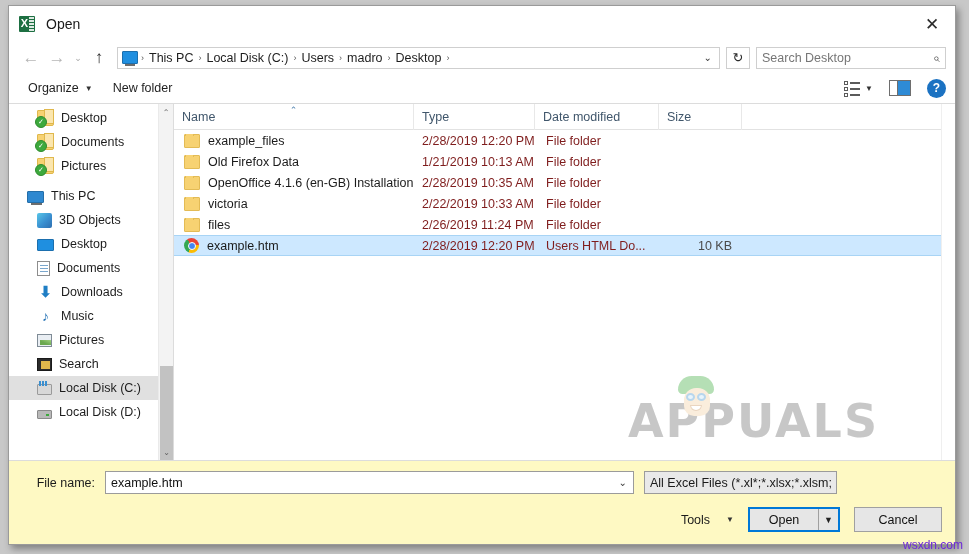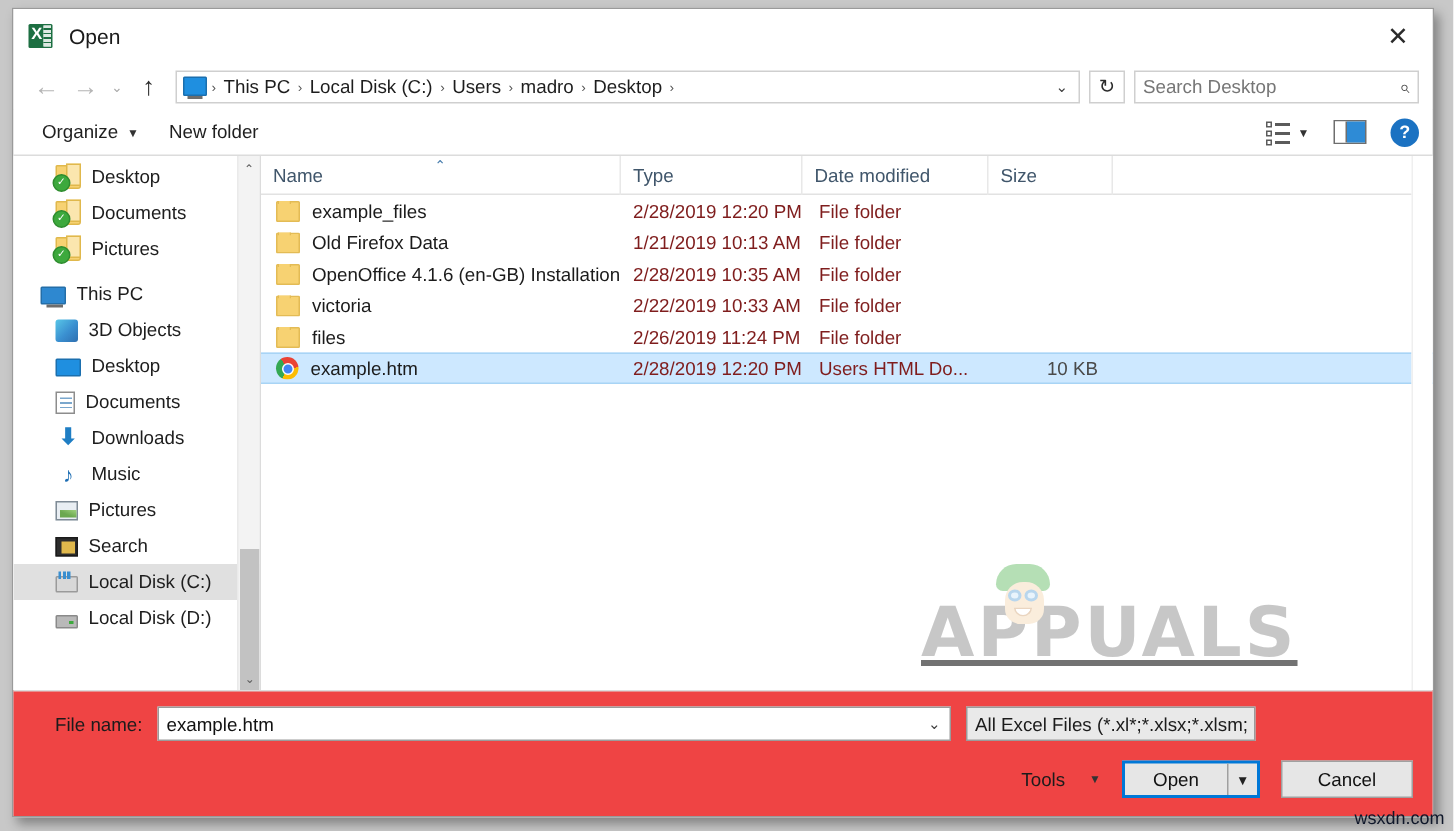--- a/index.html
+++ b/index.html
@@ -388,25 +388,24 @@
   }
   .ic-chrome::after {
     content: ""; position: absolute;
     left: 50%; top: 50%; transform: translate(-50%,-50%);
     width: 6px; height: 6px; border-radius: 50%;
     background: #4285f4; border: 1.5px solid #ffffff;
   }
   
   .watermark {
     position: absolute;
-    left: 440px; top: 290px;
+    left: 454px; top: 290px;
     display: flex; align-items: center;
     opacity: .55;
     pointer-events: none;
-    text-decoration: underline;
   }
   .wm-face {
     position: absolute; left: 48px; top: -18px;
     width: 44px; height: 48px;
   }
   .wm-hair {
     position: absolute; left: 2px; top: 0;
     width: 36px; height: 18px;
     background: #79c67a;
     border-radius: 18px 18px 6px 6px;
@@ -439,21 +438,21 @@
   }
   
   .list-scroll {
     position: absolute; right: 0; top: 0; bottom: 0;
     width: 14px; background: #ffffff;
     border-left: 1px solid #efefef;
   }
   
   .footer {
     min-height: 74px;
-    background: #ef4444;
+    background: #fef9c3;
     border-top: 1px solid #dcdcdc;
     padding: 10px 13px 12px 13px;
   }
   .frow {
     display: flex; align-items: center;
   }
   .frow.second { margin-top: 13px; justify-content: flex-end; }
   .fn-label {
     font-size: 12.5px; color: #1b1b1b;
     width: 73px; text-align: right; margin-right: 10px;
@@ -505,21 +504,21 @@
   .cancel-btn {
     width: 88px; height: 25px;
     margin-left: 14px;
     border: 1px solid #a0a0a0;
     background: #e6e6e6;
     display: flex; align-items: center; justify-content: center;
     font-size: 12.5px; color: #111111;
   }
   .corner-wm {
     position: absolute; right: 6px; bottom: 2px;
-    font-size: 12px; color: #0f172a;
+    font-size: 12px; color: #6d28d9;
     font-family: "Liberation Sans", sans-serif;
   }
 </style>
 </head>
 <body>
 
 <div id="root">
   <div class="dialog">
 
     <div class="titlebar">

